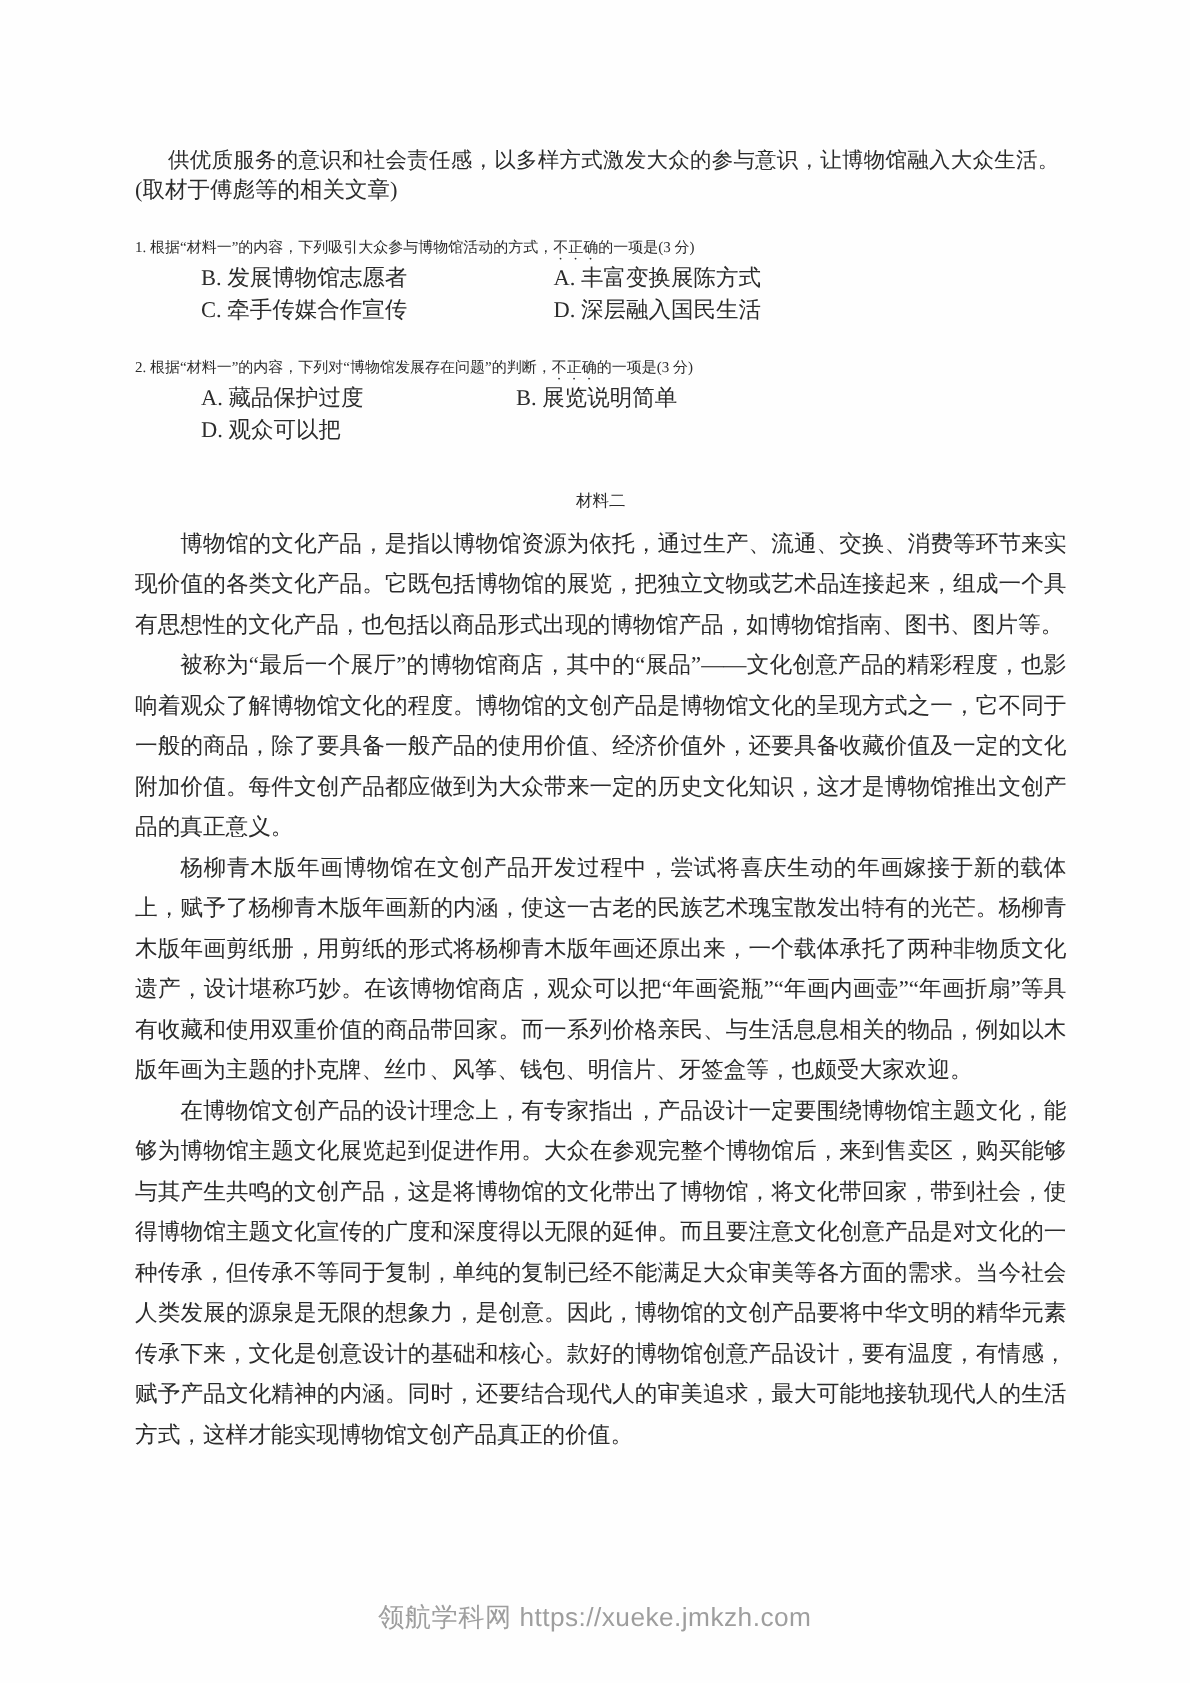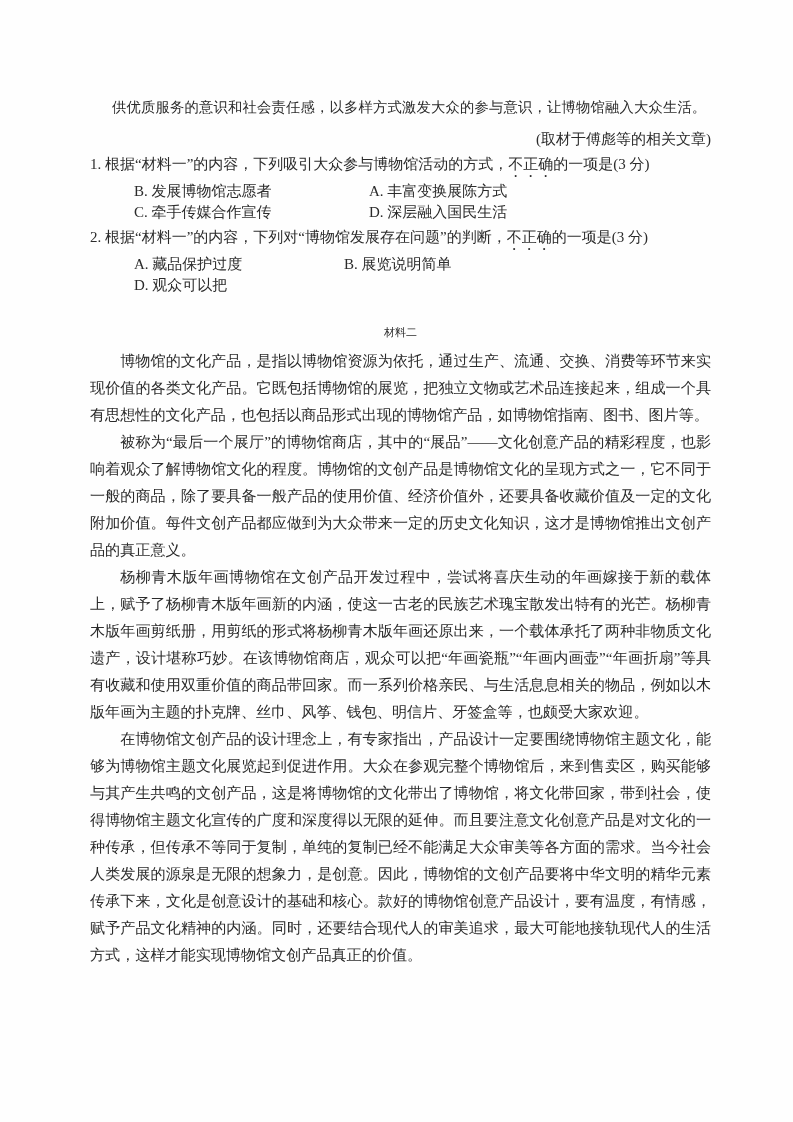--- a/index.html
+++ b/index.html
@@ -30,29 +30,28 @@
   }
   
   .intro-line {
     font-size: 14.3px;
     line-height: 20px;
     padding-left: 22px;
     white-space: nowrap;
     letter-spacing: 0.2px;
   }
   .source-line {
-    text-align: right;
+    text-align: left;
     font-size: 15px;
     line-height: 20px;
-    margin-top: 12px;
   }
   .q-stem {
-    font-size: 15px;
+    font-size: 10px;
     line-height: 21px;
-    margin-top: 5px;
+    margin-top: 18px;
     white-space: nowrap;
   }
   .emph {
     -webkit-text-emphasis-style: dot;
     -webkit-text-emphasis-position: under;
     text-emphasis-style: dot;
     text-emphasis-position: under;
     text-emphasis-position: under left;
   }
   .options {
@@ -129,13 +128,14 @@
     <p class="para first">博物馆的文化产品，是指以博物馆资源为依托，通过生产、流通、交换、消费等环节来实现价值的各类文化产品。它既包括博物馆的展览，把独立文物或艺术品连接起来，组成一个具有思想性的文化产品，也包括以商品形式出现的博物馆产品，如博物馆指南、图书、图片等。</p>
 
     <p class="para">被称为“最后一个展厅”的博物馆商店，其中的“展品”——文化创意产品的精彩程度，也影响着观众了解博物馆文化的程度。博物馆的文创产品是博物馆文化的呈现方式之一，它不同于一般的商品，除了要具备一般产品的使用价值、经济价值外，还要具备收藏价值及一定的文化附加价值。每件文创产品都应做到为大众带来一定的历史文化知识，这才是博物馆推出文创产品的真正意义。</p>
 
     <p class="para">杨柳青木版年画博物馆在文创产品开发过程中，尝试将喜庆生动的年画嫁接于新的载体上，赋予了杨柳青木版年画新的内涵，使这一古老的民族艺术瑰宝散发出特有的光芒。杨柳青木版年画剪纸册，用剪纸的形式将杨柳青木版年画还原出来，一个载体承托了两种非物质文化遗产，设计堪称巧妙。在该博物馆商店，观众可以把“年画瓷瓶”“年画内画壶”“年画折扇”等具有收藏和使用双重价值的商品带回家。而一系列价格亲民、与生活息息相关的物品，例如以木版年画为主题的扑克牌、丝巾、风筝、钱包、明信片、牙签盒等，也颇受大家欢迎。</p>
 
     <p class="para">在博物馆文创产品的设计理念上，有专家指出，产品设计一定要围绕博物馆主题文化，能够为博物馆主题文化展览起到促进作用。大众在参观完整个博物馆后，来到售卖区，购买能够与其产生共鸣的文创产品，这是将博物馆的文化带出了博物馆，将文化带回家，带到社会，使得博物馆主题文化宣传的广度和深度得以无限的延伸。而且要注意文化创意产品是对文化的一种传承，但传承不等同于复制，单纯的复制已经不能满足大众审美等各方面的需求。当今社会人类发展的源泉是无限的想象力，是创意。因此，博物馆的文创产品要将中华文明的精华元素传承下来，文化是创意设计的基础和核心。款好的博物馆创意产品设计，要有温度，有情感，赋予产品文化精神的内涵。同时，还要结合现代人的审美追求，最大可能地接轨现代人的生活方式，这样才能实现博物馆文创产品真正的价值。</p>
 
   </div>
 
+  <div class="watermark">领航学科网 https://xueke.jmkzh.com</div>
 </div>
 
 </body></html>

